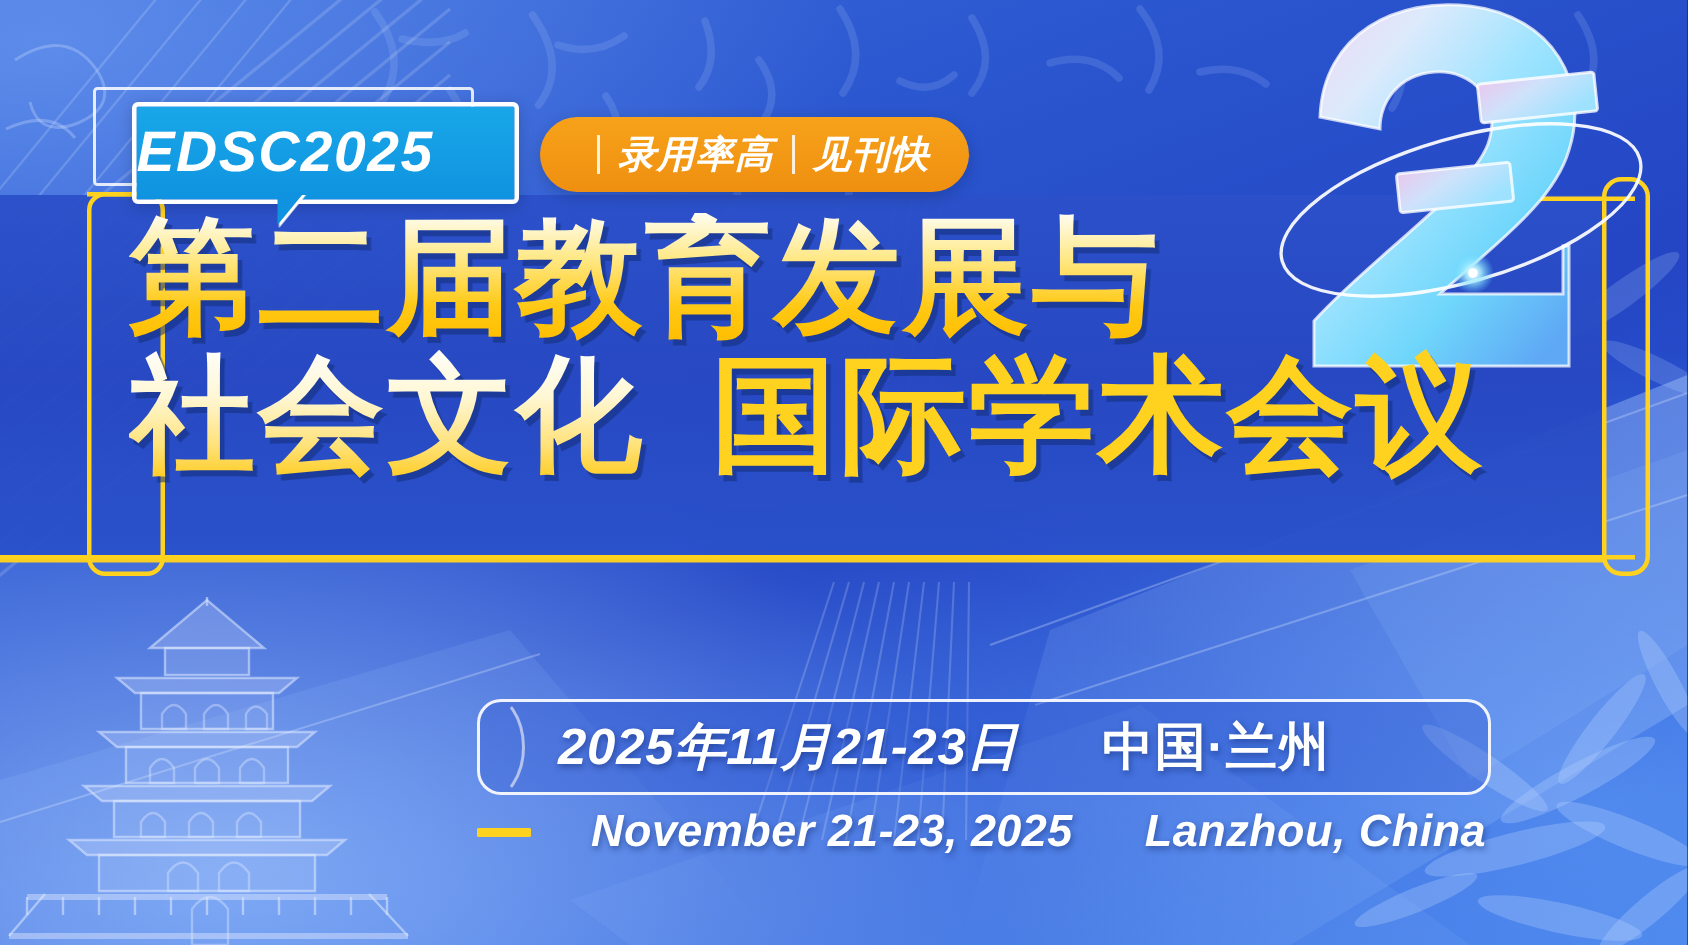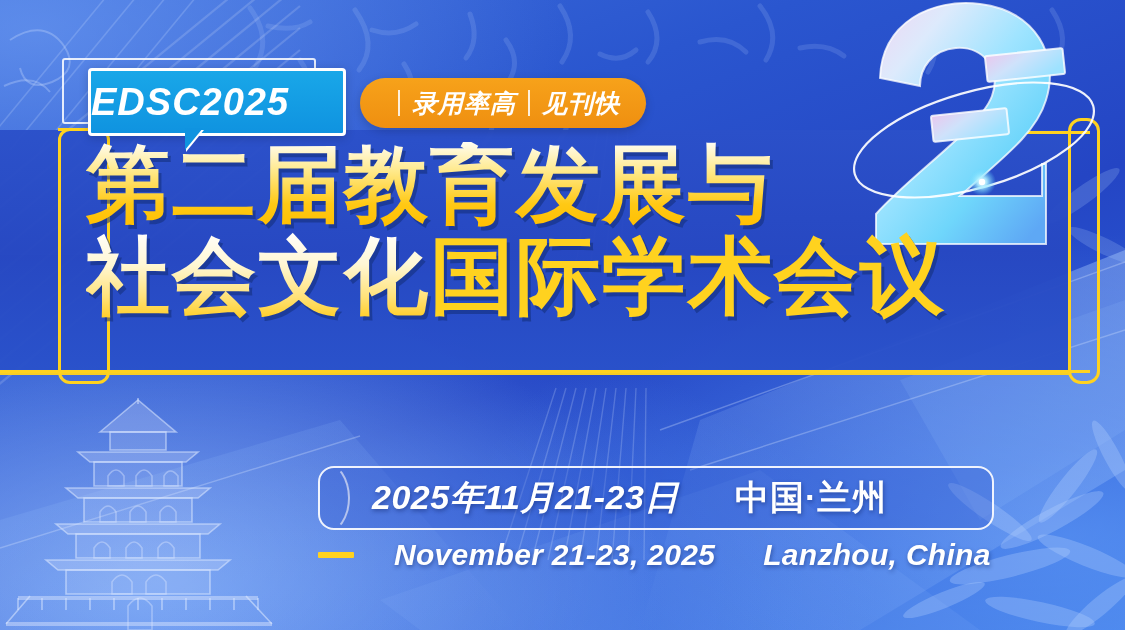--- a/index.html
+++ b/index.html
@@ -92,20 +92,21 @@
   .tl2{margin-top:6px;white-space:nowrap;}
   .tl2 .g{
     background:linear-gradient(180deg,#ffffff 0%,#fff7d4 38%,#ffe27a 72%,#ffc915 100%);
     -webkit-background-clip:text;background-clip:text;color:transparent;
     -webkit-text-fill-color:transparent;
     filter:drop-shadow(3px 4px 0 rgba(18,45,120,.55));
   }
   .tl2 .y{
     color:#ffd21f;
     filter:drop-shadow(3px 4px 0 rgba(18,45,120,.55));
+    margin-left:44px;
   }
 
   
   .subtitle{
     position:absolute;left:200px;top:392px;
     color:#ffd21f;font-size:21px;font-weight:bold;letter-spacing:.2px;
     white-space:nowrap;
     text-shadow:1px 1px 2px rgba(10,35,100,.45);
   }
 

